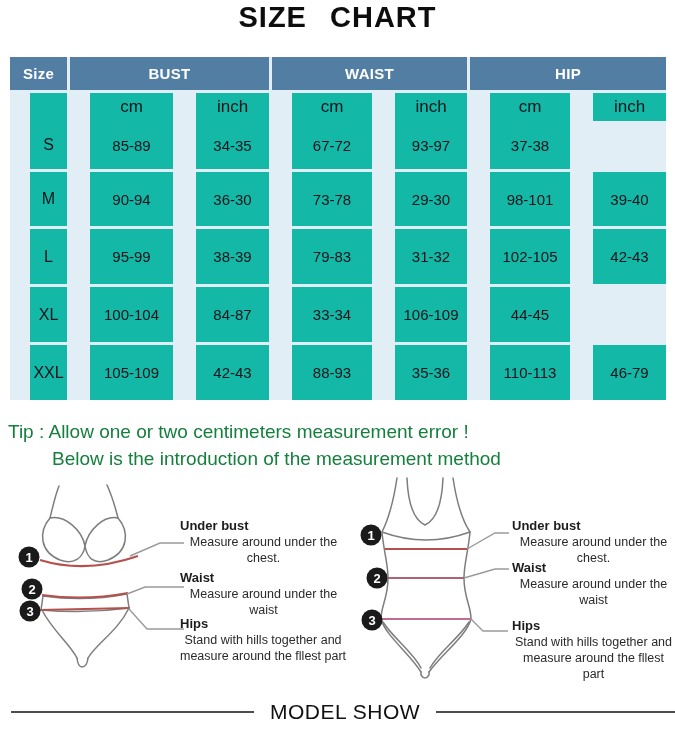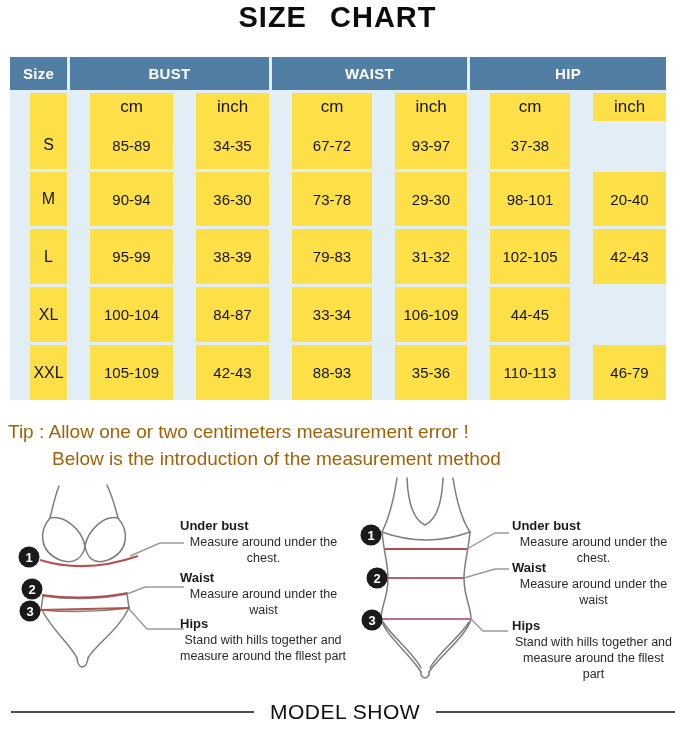--- a/index.html
+++ b/index.html
@@ -10,30 +10,30 @@
   .title { position:absolute; top:1px; left:0; width:675px; text-align:center;
            font-size:29px; font-weight:700; letter-spacing:1px; word-spacing:14px; color:#0d0d0d; }
 
   
   .tbl { position:absolute; left:10px; top:57px; width:656px; background:#e2eef5; }
   .thead { display:grid; grid-template-columns:57px 199px 195px 196px; column-gap:3px; }
   .hcell { height:33px; background:#537ea4; color:#ffffff; font-weight:700; font-size:15px;
            display:flex; align-items:center; justify-content:center; letter-spacing:.3px; }
   .hgap { height:3px; }
   .trow { display:grid; grid-template-columns:57px 103px 93px 100px 92px 100px 93px; column-gap:3px; }
-  .cell { background:#fde047; color:#14141c; font-size:15px;
+  .cell { background:#14b8a6; color:#14141c; font-size:15px;
           display:flex; align-items:center; justify-content:center;margin-left:20px; }
   .unit-row .cell { font-size:17px; }
   .r-unit { height:28px; } .r-s .cell { height:48px; } .r-m .cell { height:54px; }
   .r-l .cell, .r-xl .cell, .r-xxl .cell { height:55px; }
   .size-col { font-size:16px; }
   .rsep { height:3px; background:#e2eef5; }
 
   
-  .tip { position:absolute; left:8px; top:418px; font-size:19px; color:#a16207; line-height:27px; }
+  .tip { position:absolute; left:8px; top:418px; font-size:19px; color:#15803d; line-height:27px; }
   .tip .l2 { padding-left:44px; }
 
   
   .diagram { position:absolute; top:468px; }
   .diagram-left { left:12px; width:335px; height:228px; }
   .diagram-right { left:355px; width:320px; height:228px; }
   .sketch-line { fill:none; stroke:#7d7d7d; stroke-width:1.5; stroke-linecap:round; }
   .leader { fill:none; stroke:#9a9a9a; stroke-width:1.4; }
   .mline-red { fill:none; stroke:#b5514d; stroke-width:2; }
   .mline-mauve { fill:none; stroke:#b06275; stroke-width:2; }
@@ -88,21 +88,21 @@
     </div>
     <div class="rsep"></div>
 
     <div class="trow r-m">
       <div class="cell size-col">M</div>
       <div class="cell">90-94</div>
       <div class="cell">36-30</div>
       <div class="cell">73-78</div>
       <div class="cell">29-30</div>
       <div class="cell">98-101</div>
-      <div class="cell">20-40</div>
+      <div class="cell">39-40</div>
     </div>
     <div class="rsep"></div>
 
     <div class="trow r-l">
       <div class="cell size-col">L</div>
       <div class="cell">95-99</div>
       <div class="cell">38-39</div>
       <div class="cell">79-83</div>
       <div class="cell">31-32</div>
       <div class="cell">102-105</div>

